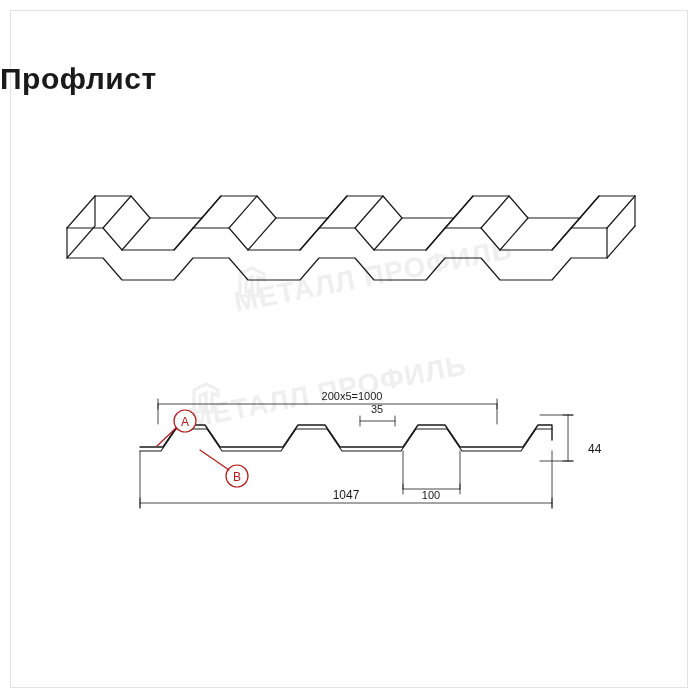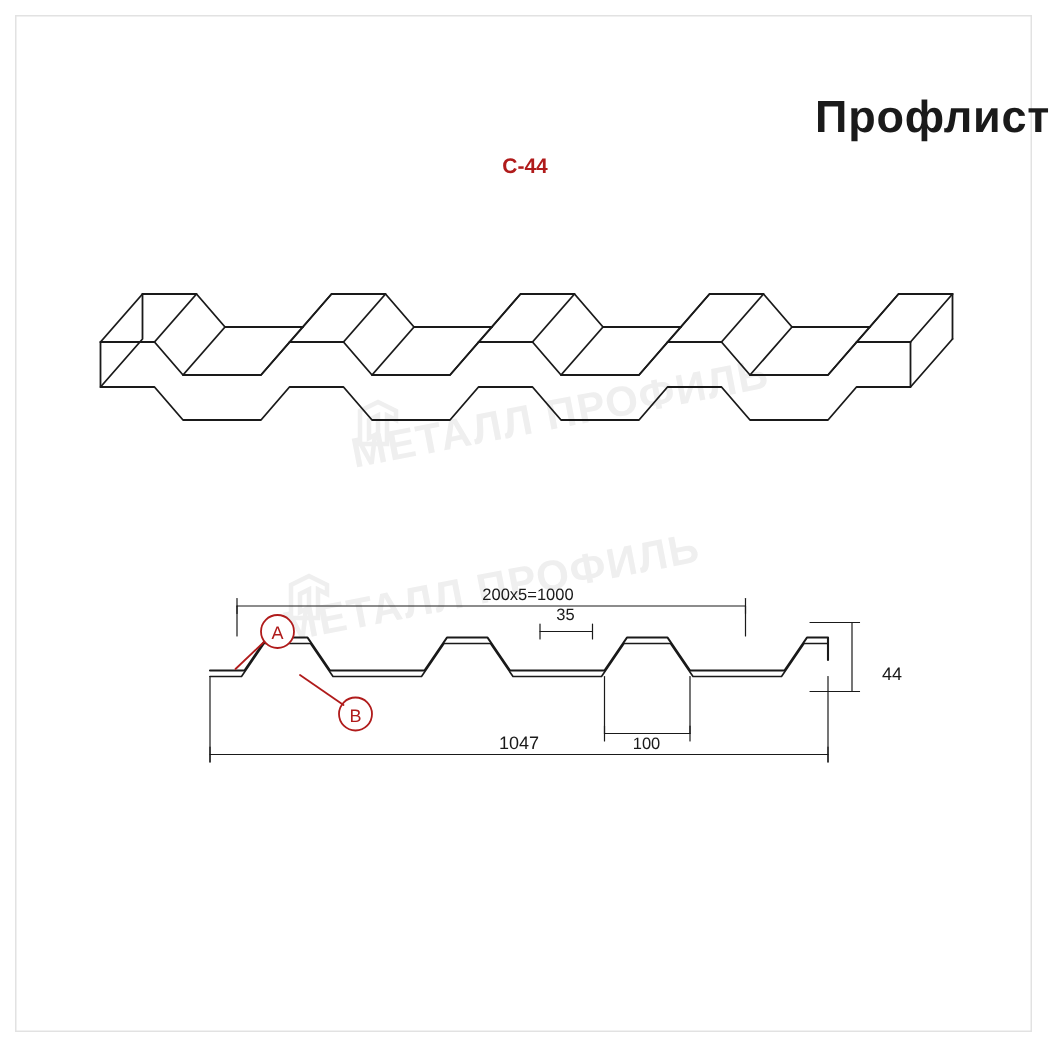--- a/index.html
+++ b/index.html
@@ -28,21 +28,21 @@
     width: 678px;
     height: 678px;
     border: 1px solid #e2e2e2;
     box-sizing: border-box;
   }
   .title {
     position: absolute;
     top: 62px;
     left: 0;
     width: 700px;
-    text-align: right;
+    text-align: left;
     font-size: 30px;
     font-weight: bold;
     letter-spacing: 0.5px;
     color: #1a1a1a;
   }
   .subtitle {
     position: absolute;
     top: 102px;
     left: 0;
     width: 700px;
@@ -89,21 +89,20 @@
   .wm-logo2 { left: 192px; top: 382px; }
 </style>
 </head>
 <body>
 
 <div id="page">
 
   <div class="frame"></div>
 
   <div class="title">Профлист</div>
-  <div class="subtitle">С-44</div>
 
   <div class="wm wm1">МЕТАЛЛ ПРОФИЛЬ</div>
   <div class="wm wm2">МЕТАЛЛ ПРОФИЛЬ</div>
 
   <svg class="wm-logo wm-logo1" viewBox="0 0 44 34">
     <path d="M2 30 L2 8 L14 2 L26 8 L26 14 L20 11 L20 30 Z" fill="none" stroke="#efefef" stroke-width="3"></path>
     <path d="M8 26 L8 14 L14 11 L14 23 Z" fill="none" stroke="#efefef" stroke-width="3"></path>
   </svg>
   <svg class="wm-logo wm-logo2" viewBox="0 0 44 34">
     <path d="M2 30 L2 8 L14 2 L26 8 L26 14 L20 11 L20 30 Z" fill="none" stroke="#efefef" stroke-width="3"></path>

